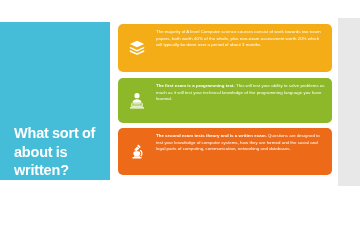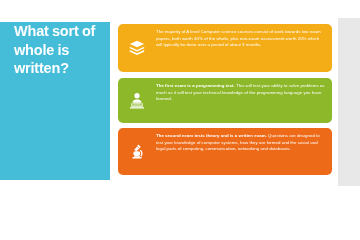--- a/index.html
+++ b/index.html
@@ -8,21 +8,21 @@
     background:#ffffff;
     font-family:"Liberation Sans", sans-serif;
     -webkit-font-smoothing:antialiased;
   }
   .slide{position:relative;width:360px;height:202px;background:#ffffff;}
 
   
   .left-panel{
     position:absolute;left:0;top:22px;width:110px;height:158px;
     background:#45bcd8;
-    display:flex;align-items:flex-start;
+    display:flex;align-items:flex-end;
   }
   .left-title{
     color:#ffffff;
     font-size:14.5px;
     line-height:1.28;
     font-weight:bold;
     padding:0 10px 0 14px;
     letter-spacing:-0.2px;
     word-spacing:-0.5px;
   }
@@ -65,21 +65,21 @@
   }
 </style>
 </head>
 <body>
 
 <div class="slide">
 
   <div class="left-panel">
     <div class="left-title">
       <span>What sort of</span><br>
-      <span>whole is</span><br>
+      <span>about is</span><br>
       <span>written?</span>
     </div>
   </div>
 
   <div class="cards">
 
     <div class="card card-1">
       <div class="icon-tile">
         <span>
           <svg width="20" height="20" viewBox="0 0 24 24" aria-hidden="true">

